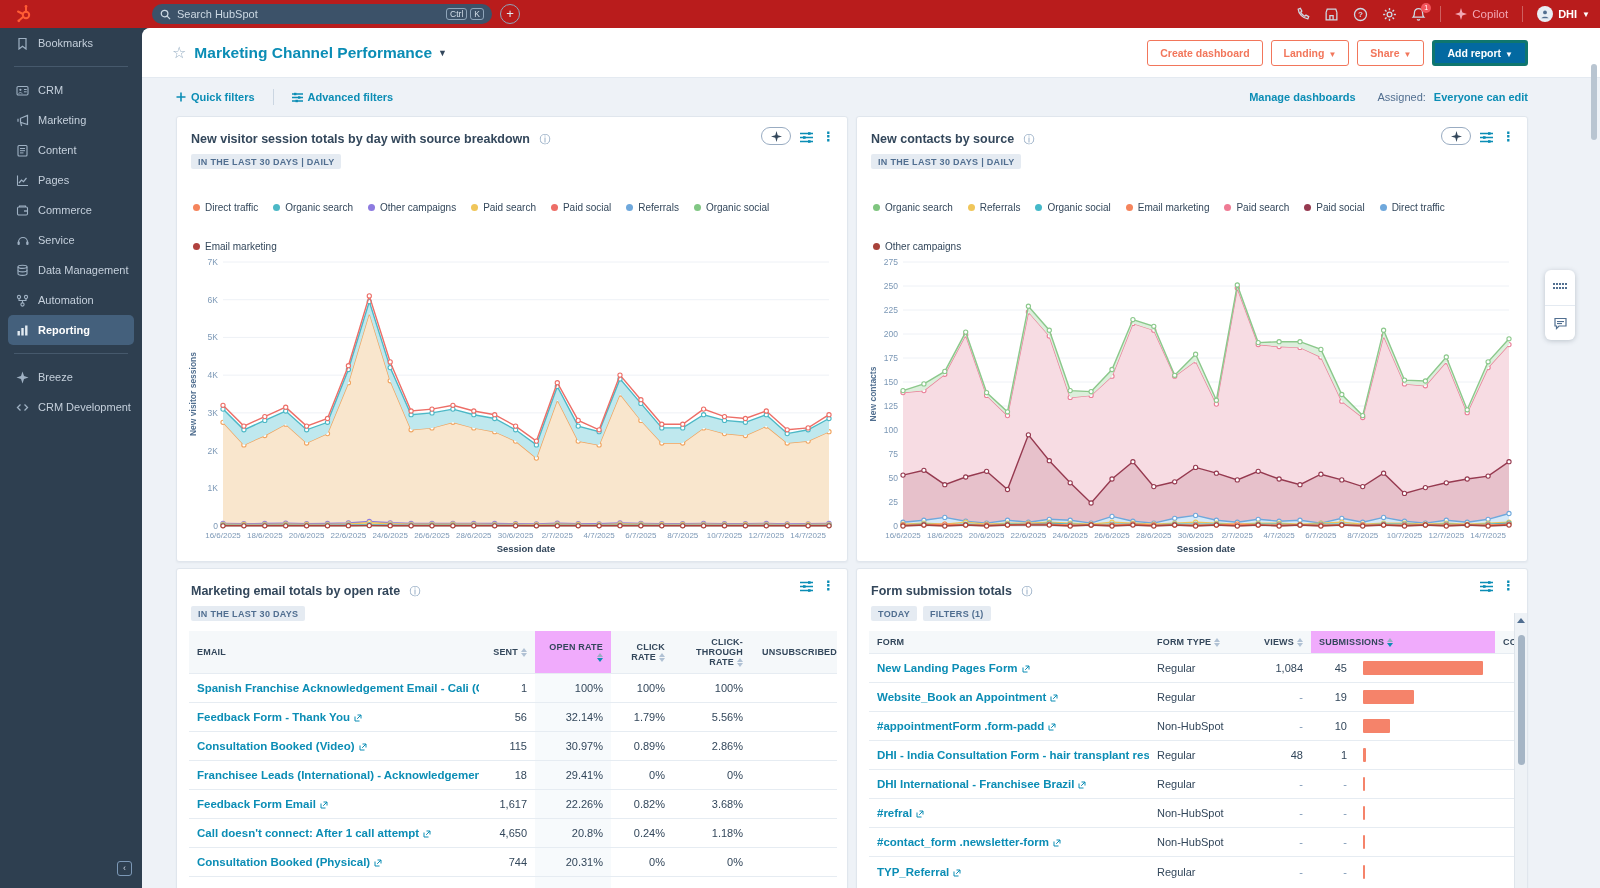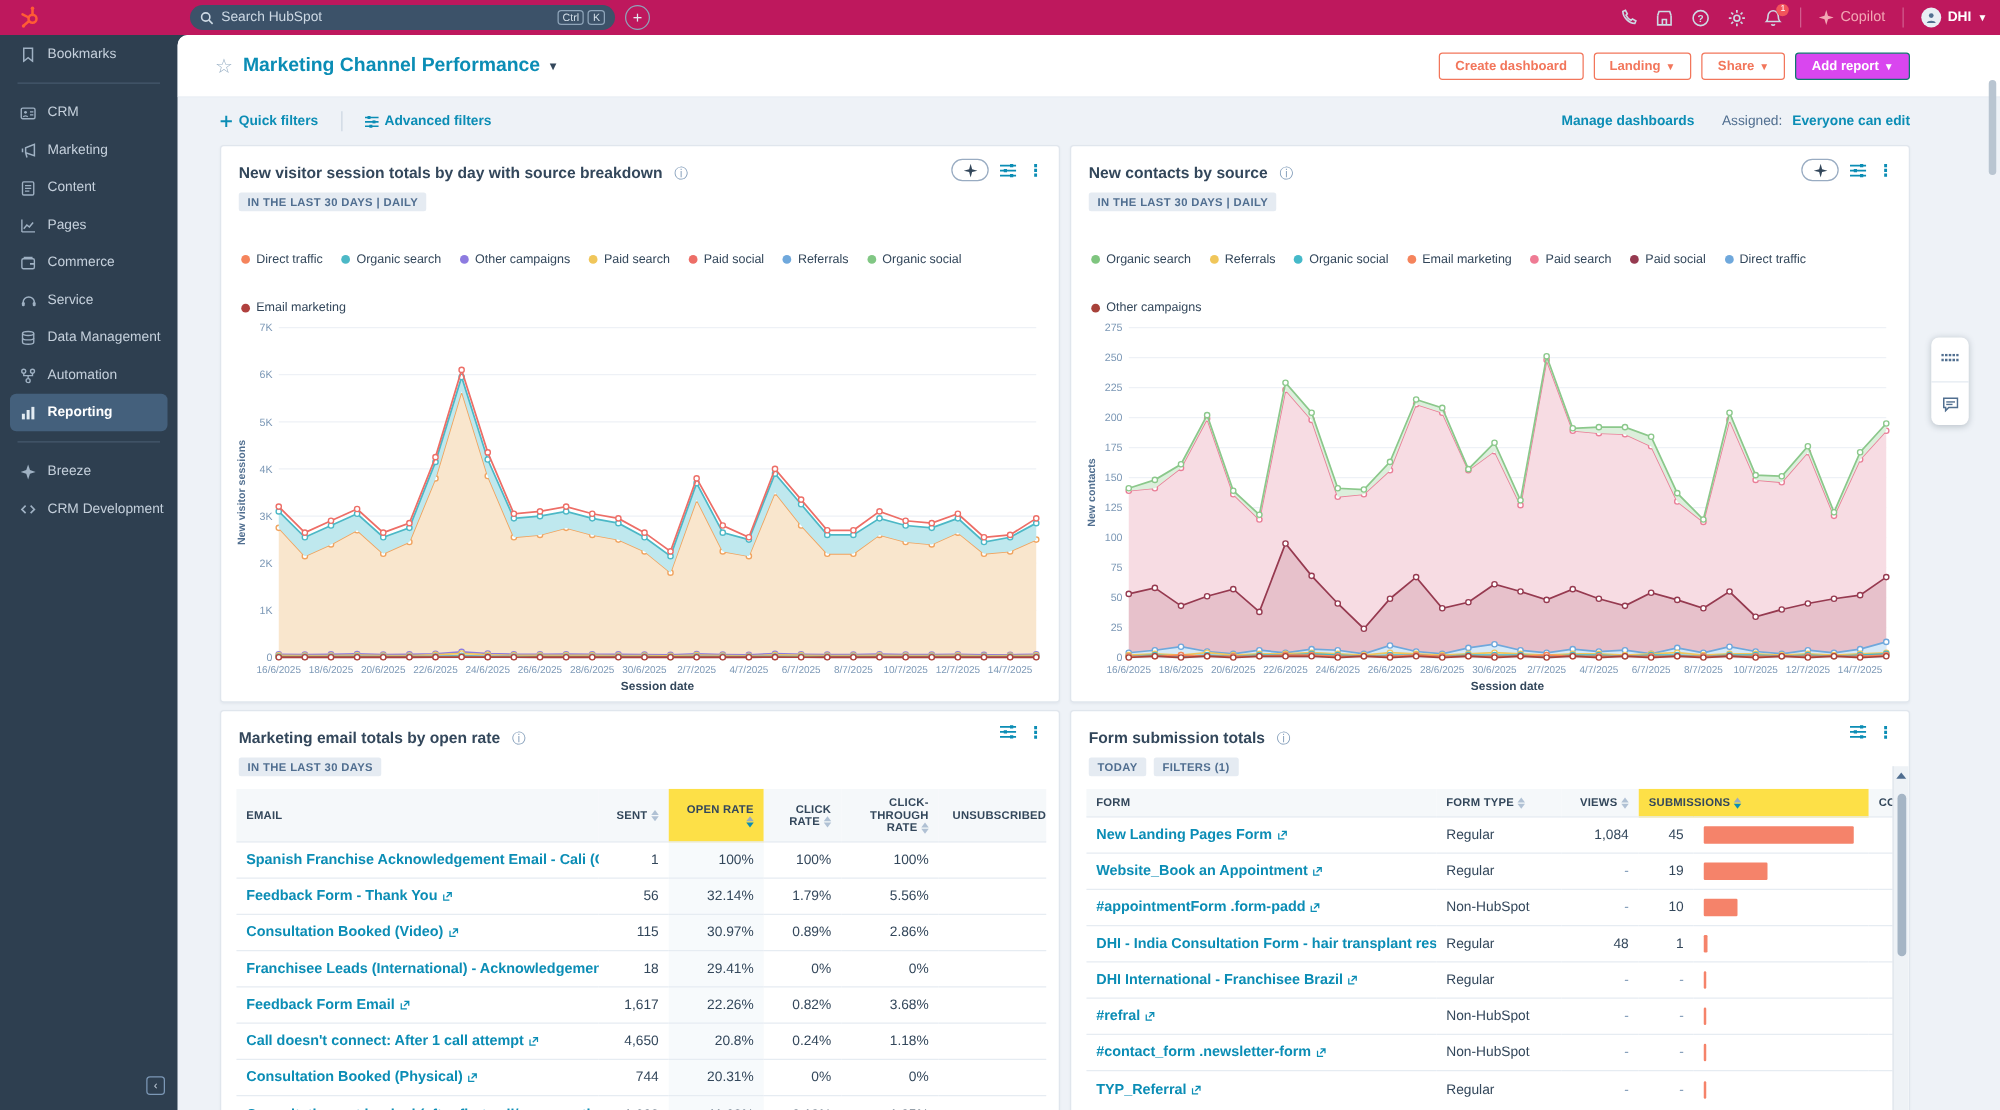--- a/index.html
+++ b/index.html
@@ -1,20 +1,20 @@
 <!DOCTYPE html>
 <html><head>
 <meta charset="utf-8">
 <style>
   * { margin:0; padding:0; box-sizing:border-box; }
   html,body { width:1600px; height:888px; overflow:hidden; background:#2e3f50;
     font-family:"Liberation Sans","DejaVu Sans",sans-serif; }
 
   
-  #topbar { position:absolute; left:0; top:0; width:1600px; height:28px; background:#be185d;
+  #topbar { position:absolute; left:0; top:0; width:1600px; height:28px; background:#b91c1c;
     display:flex; align-items:center; }
   #logo { position:absolute; left:14px; top:4px; width:20px; height:20px; }
   #searchbar { position:absolute; left:152px; top:4px; width:340px; height:20px; background:#3c5269;
     border-radius:10px; display:flex; align-items:center; padding:0 8px; color:#cdd9e4; }
   #searchbar .ph { font-size:11px; margin-left:6px; flex:1; }
   .kbd { border:1px solid #8fa5ba; border-radius:3px; font-size:8.5px; padding:0px 3px; color:#d4dfe9; margin-left:3px; }
   #newtab { position:absolute; left:500px; top:4px; width:20px; height:20px; border:1px solid #8fa5ba;
     border-radius:50%; color:#e2eaf1; font-size:13px; line-height:17px; text-align:center; }
   #topright { position:absolute; right:10px; top:0; height:28px; display:flex; align-items:center; gap:14px; }
   .tb-icon { width:15px; height:15px; color:#cdd9e4; position:relative; }
@@ -43,21 +43,21 @@
   #main { position:absolute; left:142px; top:28px; width:1458px; height:860px; background:#eef2f7;
     border-top-left-radius:8px; overflow:hidden; }
   #hdr { height:50px; background:#fff; border-top-left-radius:8px; border-bottom:1px solid #e4eaf1;
     display:flex; align-items:center; padding:0 72px 0 30px; }
   #hdr .star { color:#99b0c5; font-size:16px; margin-right:8px; }
   #page-title { color:#0b8db5; font-size:15.5px; font-weight:bold; }
   #hdr .tcaret { color:#33475b; font-size:9px; margin-left:6px; }
   #hdr-btns { margin-left:auto; display:flex; gap:8px; }
   .btn { font-size:10.5px; font-weight:bold; border-radius:3px; padding:4px 12px; cursor:pointer; white-space:nowrap; }
   .btn.outline { border:1px solid #f2765b; color:#f2765b; background:#fff; }
-  .btn.solid { border:1px solid #0f766e; color:#fff; background:#d946ef; }
+  .btn.solid { border:3px solid #0f766e; color:#fff; background:#0369a1; }
   .btn .bcaret { font-size:8px; margin-left:4px; }
 
   #filterbar { height:38px; display:flex; align-items:center; padding:0 72px 0 34px; }
   .teal-link { color:#0b8db5; font-size:11px; font-weight:bold; display:flex; align-items:center; gap:5px; cursor:pointer; }
   .fb-divider { width:1px; height:16px; background:#cbd6e2; margin:0 18px; }
   #filterbar .right { margin-left:auto; display:flex; align-items:center; gap:22px; }
   .assigned-label { color:#516f90; font-size:11px; font-weight:normal; }
 
   
   .card { position:absolute; width:672px; background:#fff; border:1px solid #e0e6ed; border-radius:3px;
@@ -80,21 +80,21 @@
   .legend { margin-top:9px; display:flex; flex-wrap:wrap; column-gap:15px; row-gap:4px; padding:0 2px; }
   .lg-item { display:flex; align-items:center; gap:5px; font-size:10px; color:#33475b;margin-top:24px; }
   .lg-dot { width:7px; height:7px; border-radius:50%; }
 
   
   .tbl-wrap { margin:10px 0 0 12px; width:648px; overflow:hidden; position:relative; }
   table { border-collapse:collapse; table-layout:fixed; }
   th { font-size:9px; font-weight:bold; color:#33475b; letter-spacing:.2px; padding:6px 8px;
     background:#f5f8fa; vertical-align:middle; }
   th.num, td.num { text-align:right; }
-  th.sorted { background:#fde047; }
+  th.sorted { background:#f0abfc; }
   td { font-size:11px; color:#33475b; padding:7px 8px; border-top:1px solid #e6ecf2; height:29px; vertical-align:middle; }
   td.shade { background:#f7fafc; }
   td a { color:#0b8db5; font-weight:bold; font-size:11.5px; text-decoration:none; white-space:nowrap; }
   td .dash { color:#7c98b6; }
   .sa { display:inline-flex; flex-direction:column; vertical-align:middle; margin-left:3px; }
   .sa i { width:0; height:0; border-left:3.5px solid transparent; border-right:3.5px solid transparent; display:block; }
   .sa .up { border-bottom:4px solid #b0c1d4; margin-bottom:1.5px; }
   .sa .dn { border-top:4px solid #b0c1d4; }
   .sa.active .dn { border-top-color:#0b8db5; }
   .sa.active .up { border-bottom-color:#99acc2; }

